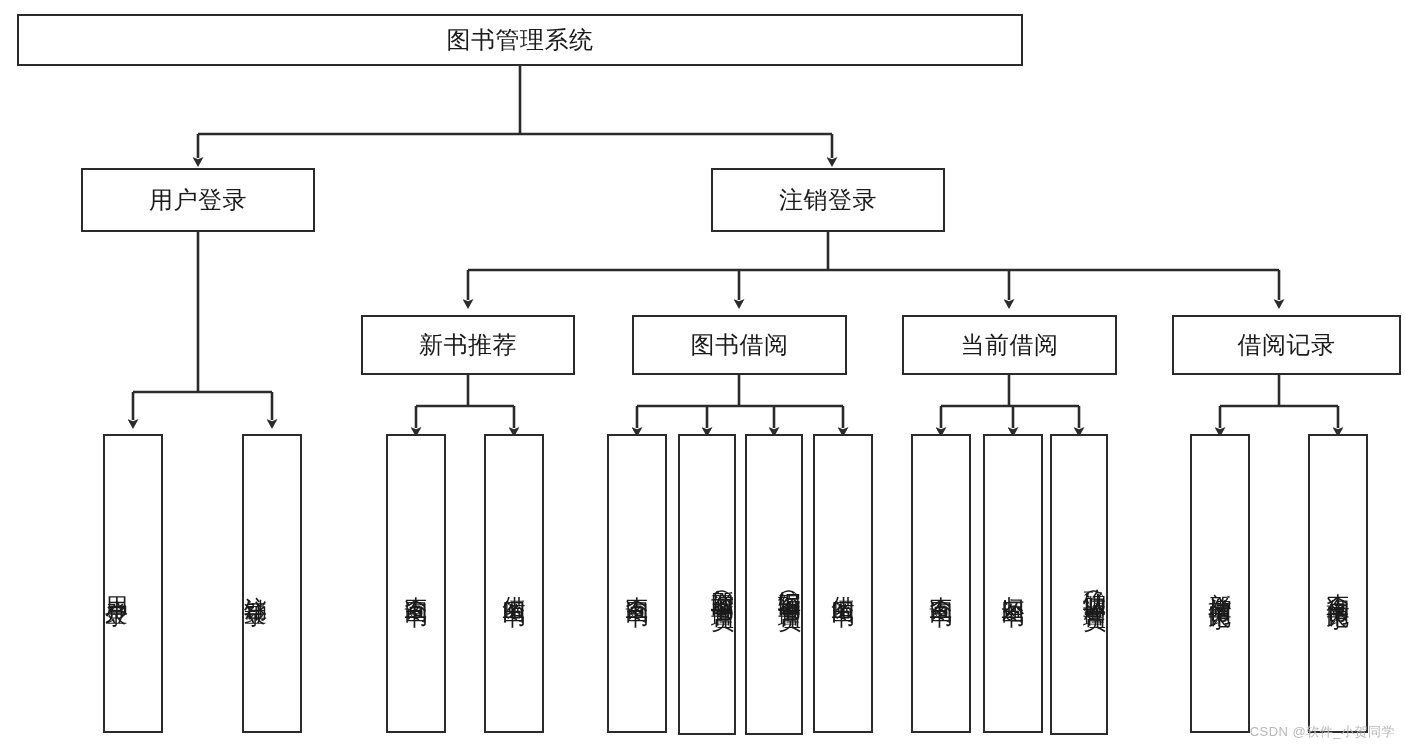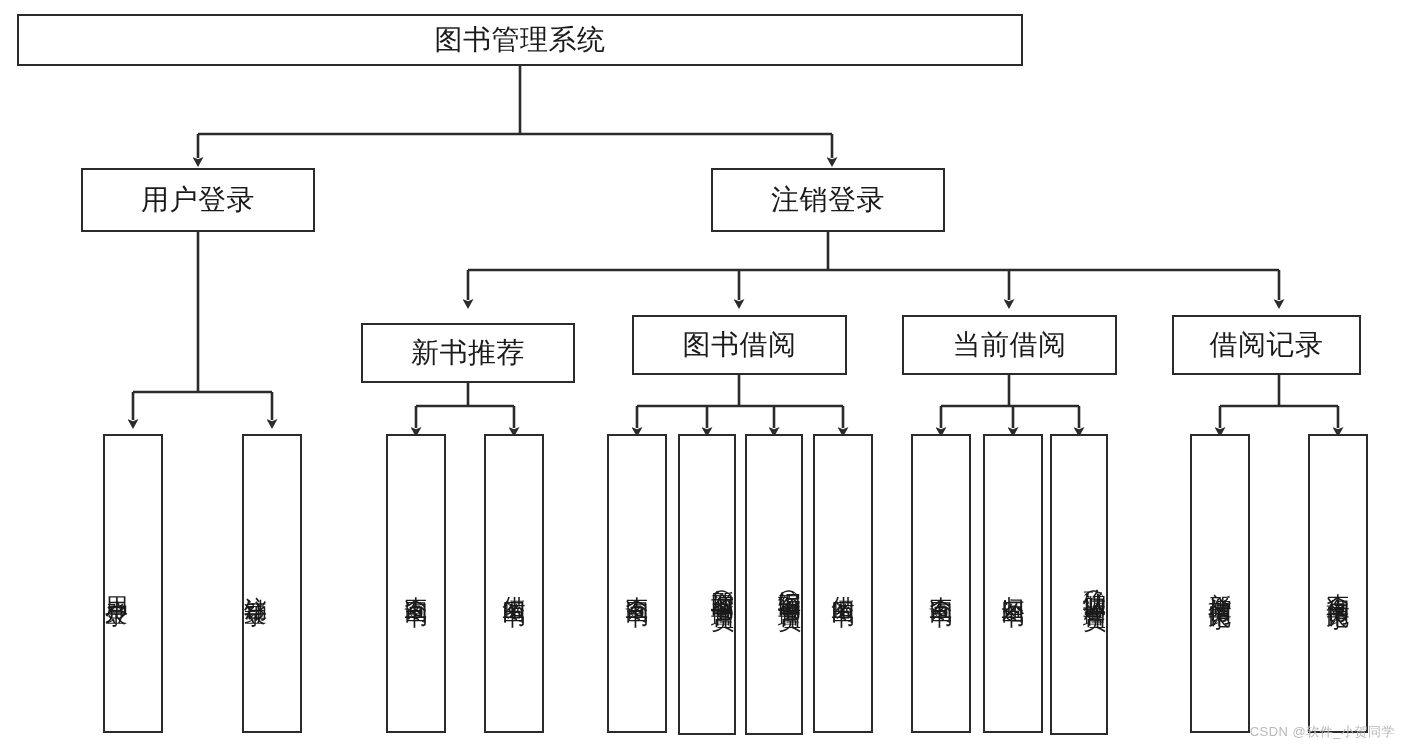--- a/index.html
+++ b/index.html
@@ -29,21 +29,21 @@
     position: absolute;
     box-sizing: border-box;
     border: 2.5px solid #2b2b2b;
     background: #ffffff;
     display: flex;
     align-items: center;
     justify-content: center;
     color: #1a1a1a;
   }
   .node.horiz {
-    font-size: 28px;
+    font-size: 24px;
     letter-spacing: 0.5px;
   }
   .node.vert {
     writing-mode: vertical-rl;
     text-orientation: upright;
     font-size: 23px;
     letter-spacing: 3px;
     padding: 6px 0;
     line-height: 1;
   }
@@ -116,24 +116,24 @@
       <path d="M1220,406 L1220,428" marker-end="url(#arrowhead)"></path>
       <path d="M1338,406 L1338,428" marker-end="url(#arrowhead)"></path>
     </g>
   </svg>
 
   <div class="node horiz" style="left:17px; top:14px; width:1006px; height:52px;">图书管理系统</div>
 
   <div class="node horiz" style="left:81px; top:168px; width:234px; height:64px;">用户登录</div>
   <div class="node horiz" style="left:711px; top:168px; width:234px; height:64px;">注销登录</div>
 
-  <div class="node horiz" style="left:361px; top:315px; width:214px; height:60px;margin-top:8px;">新书推荐</div>
+  <div class="node horiz" style="left:361px; top:315px; width:214px; height:60px;">新书推荐</div>
   <div class="node horiz" style="left:632px; top:315px; width:215px; height:60px;">图书借阅</div>
   <div class="node horiz" style="left:902px; top:315px; width:215px; height:60px;">当前借阅</div>
-  <div class="node horiz" style="left:1172px; top:315px; width:189px; height:60px;">借阅记录</div>
+  <div class="node horiz" style="left:1172px; top:315px; width:229px; height:60px;">借阅记录</div>
 
   <div class="node vert" style="left:103px; top:434px; width:60px; height:299px; align-items:flex-end;">
     <span class="vtext">用户登录</span>
   </div>
   <div class="node vert" style="left:242px; top:434px; width:60px; height:299px; align-items:flex-end;">
     <span class="vtext">注销登录</span>
   </div>
 
   <div class="node vert" style="left:386px; top:434px; width:60px; height:299px;">
     <span class="vtext">查询图书</span>

